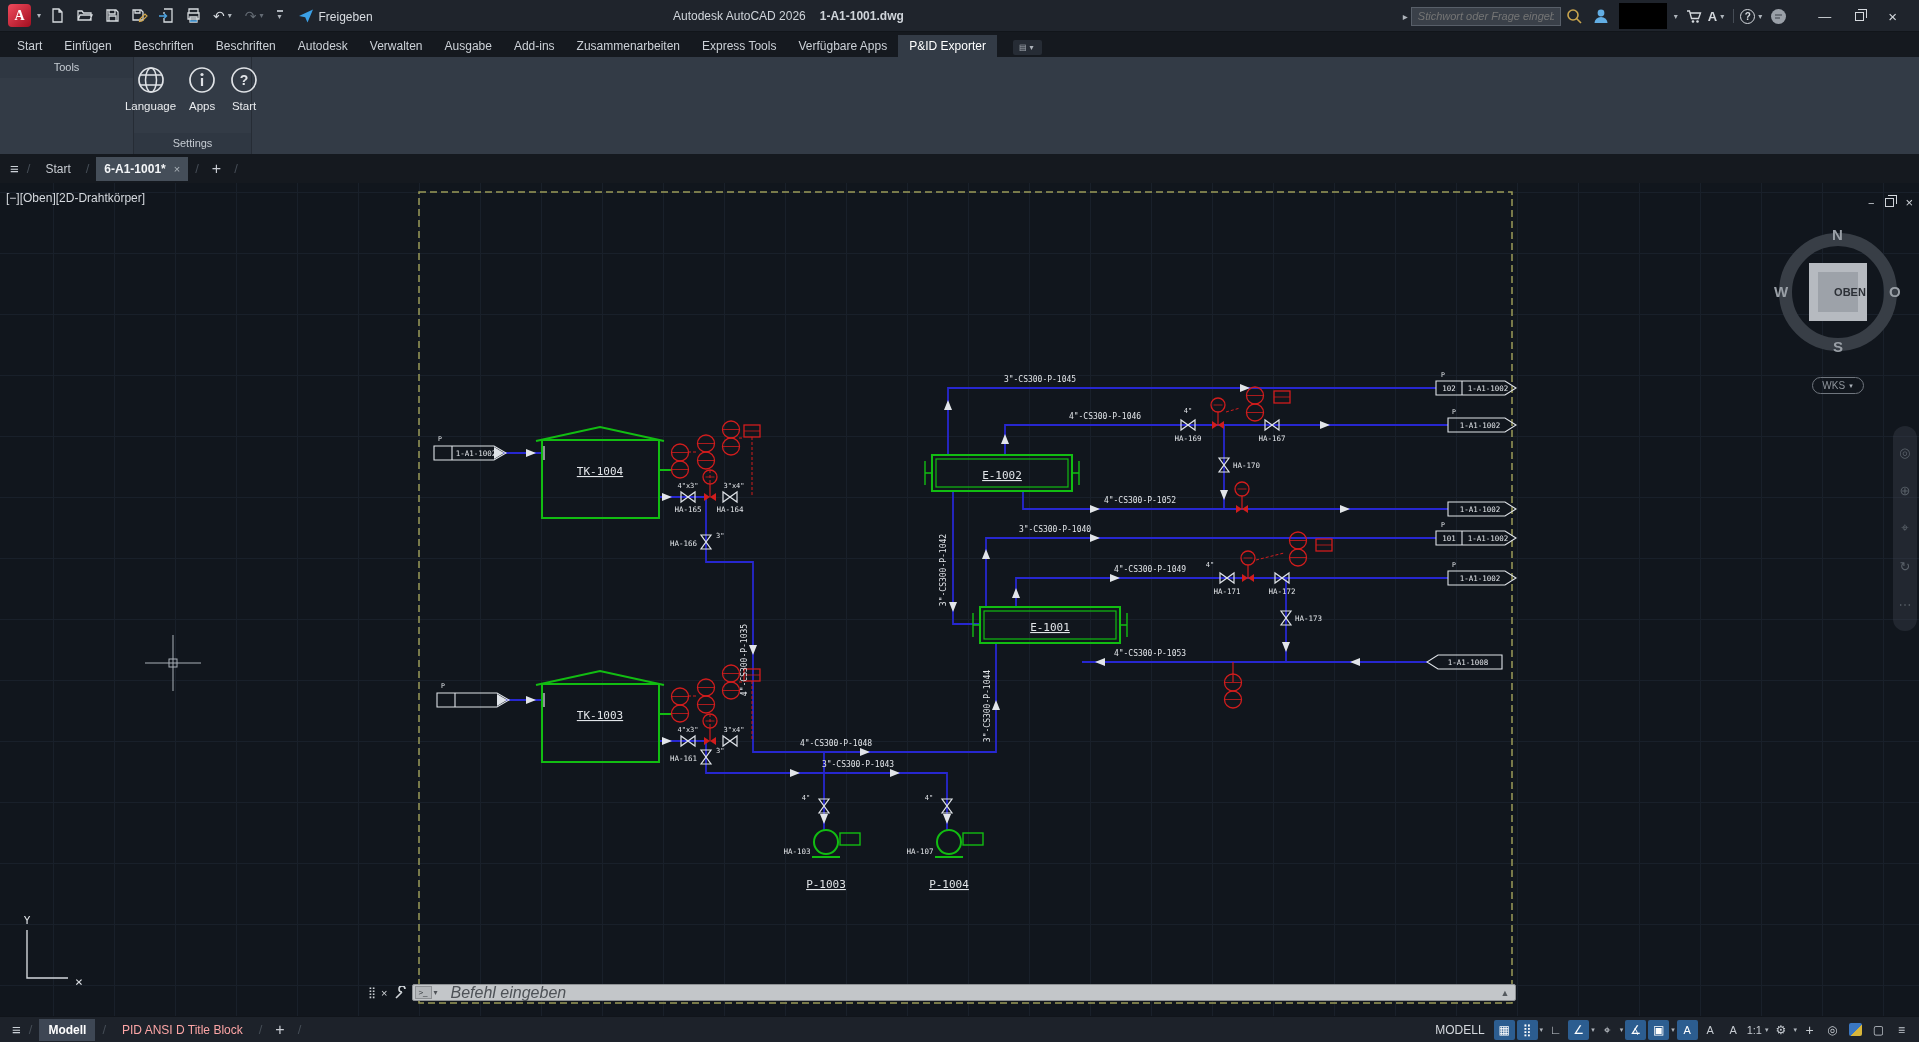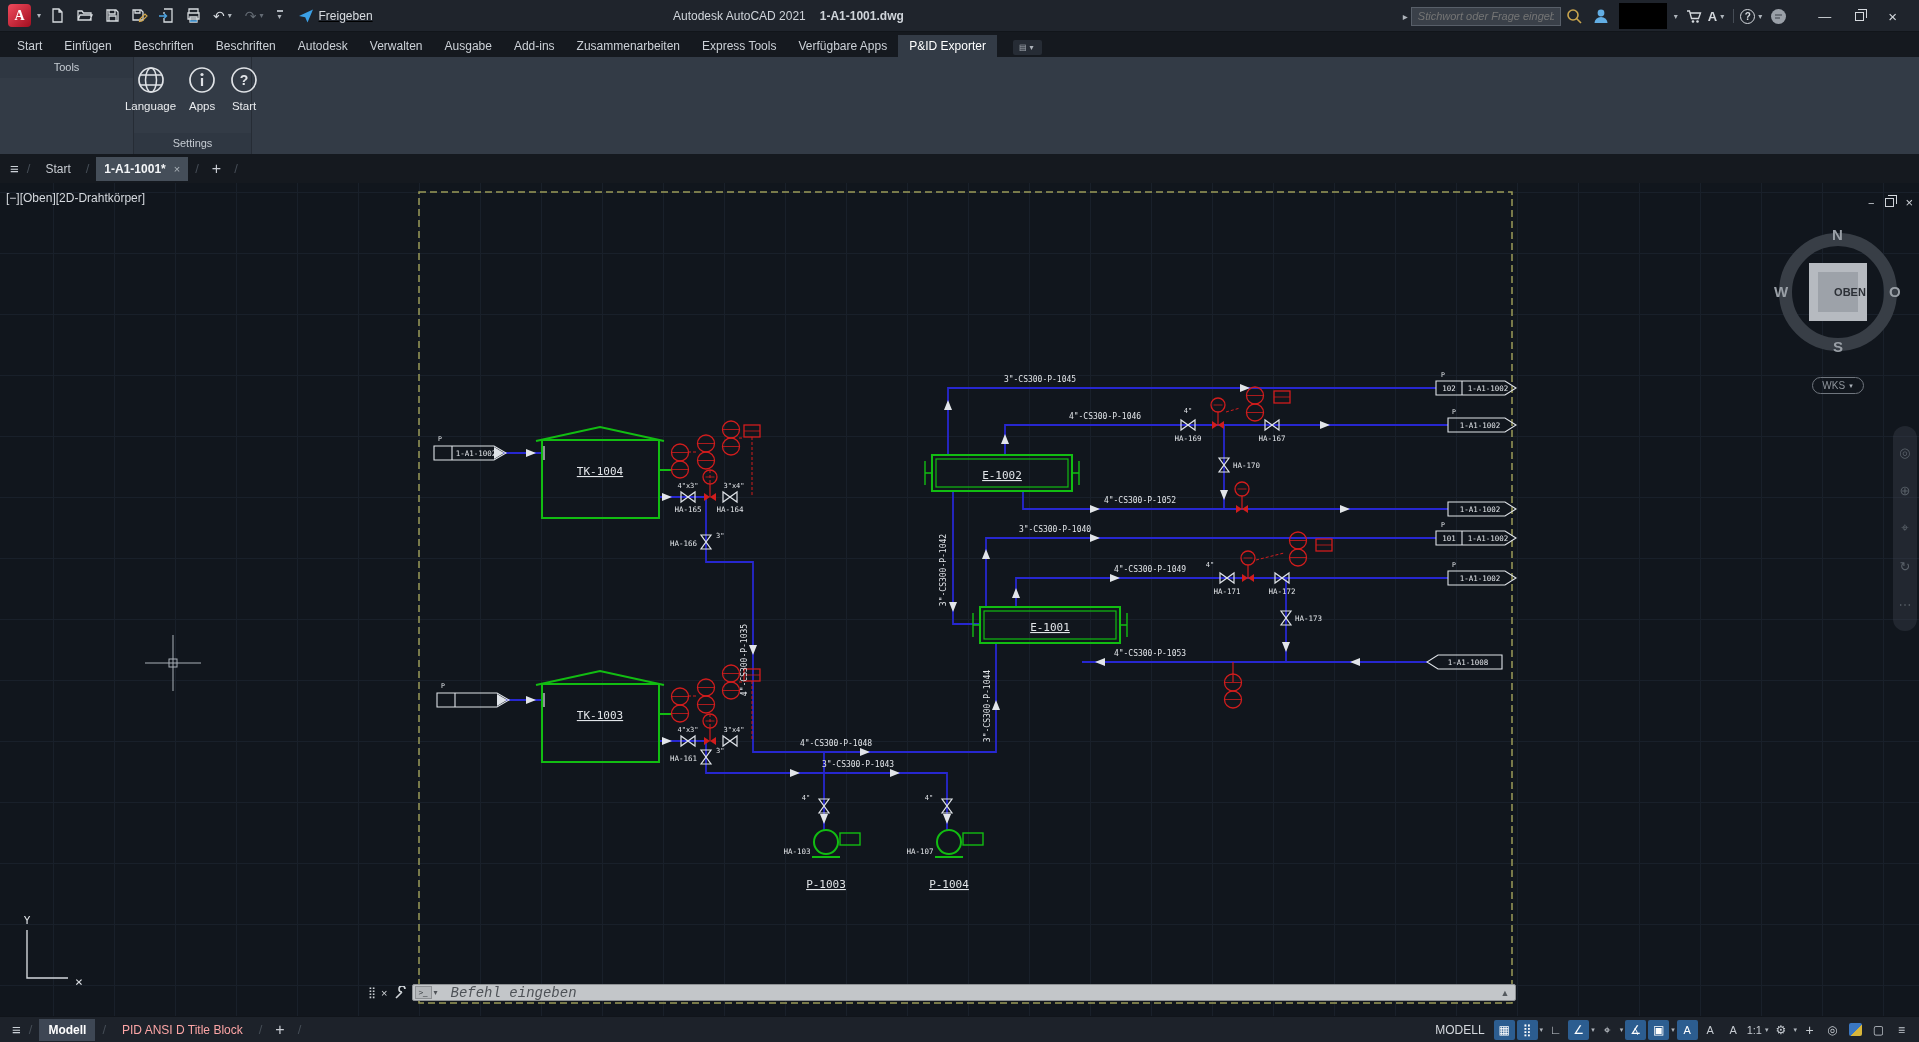--- a/index.html
+++ b/index.html
@@ -10,21 +10,21 @@
   .titlebar { height:32px; background:#1f242c; display:flex; align-items:center;
               position:relative; border-bottom:1px solid #11151a; }
   .qat { display:flex; align-items:center; g:6px; padding-left:8px; }
   .alogo { width:23px; height:23px; border-radius:4px; margin-right:3px;
            background:linear-gradient(135deg,#ef4b5d,#a30e20); color:#fff;
            font:bold 14px "Liberation Serif", serif; display:flex; align-items:center; justify-content:center; }
   .caret { color:#aeb4bb; font-size:8px; margin:0 3px; }
   .qic { margin:0 5px; display:flex; align-items:center; }
   .glyph { color:#d5d9de; font-size:14px; }
   .disabled { color:#646b74 !important; }
-  .share { display:flex; align-items:center; margin-left:10px;text-decoration:underline; }
+  .share { display:flex; align-items:flex-end; margin-left:10px; }
   .share-label { color:#d9dde2; font-size:12px; margin-left:5px; }
   .win-title { position:absolute; left:673px; top:0; height:32px; display:flex;
                align-items:center; color:#cfd4da; font-size:12px; }
   .win-title span { margin-right:14px; }
   .tb-right { position:absolute; right:0; top:0; height:32px; display:flex; align-items:center; padding-right:10px; }
   .search-box { width:150px; height:19px; background:#3a4049; border:1px solid #585f69;
                 color:#9aa1aa; font-size:11px; font-style:italic; padding:0 6px; outline:none; }
   .acct-redacted { width:48px; height:26px; background:#000; margin:0 4px; }
   .sep { width:1px; height:14px; background:#454c55; margin:0 6px; }
   .circ-q { width:15px; height:15px; border:1.4px solid #d5d9de; border-radius:50%;
@@ -80,21 +80,21 @@
               background:rgba(62,68,78,0.38); display:flex; flex-direction:column; align-items:center;
               justify-content:space-around; padding:8px 0; color:#596068; font-size:13px; }
   .cmdwrap { position:absolute; left:368px; top:801px; display:flex; align-items:center; }
   .grip { color:#c9cdd2; font-size:11px; margin-right:5px; }
   .cmd-x { color:#d2d6da; font-size:11px; margin-right:5px; }
   .cmdbar { width:1104px; height:17px; background:#c3c6c9; border:1px solid #8e9194; border-radius:2px;
             display:flex; align-items:center; position:relative; }
   .prompt-cell { width:17px; height:13px; background:#b4b7ba; border:1px solid #8e9194; margin-left:2px;
                  color:#2e3236; font-size:8px; display:flex; align-items:center; justify-content:center; }
   .cmd-caret { color:#4e5257; font-size:8px; margin:0 4px 0 2px; }
-  .cmd-text { color:#4e5257; font-size:14px; font-style:italic; font-family:Liberation Mono, monospace;padding-left:9px; }
+  .cmd-text { color:#4e5257; font-size:16px; font-style:italic; font-family:Liberation Sans, sans-serif;padding-left:9px; }
   .cmd-up { position:absolute; right:5px; color:#55595e; font-size:9px; }
 
   
   .statusbar { height:26px; background:#1d222a; border-top:1px solid #10141a; display:flex;
                align-items:center; position:relative; }
   .sb-left { display:flex; align-items:center; padding-left:12px; }
   .ltab { color:#fca5a5; font-size:12px; padding:4px 9px; }
   .ltab.active { background:#3e4754; color:#fff; font-weight:bold; }
   .sb-right { position:absolute; right:6px; display:flex; align-items:center; }
   .mode-label { color:#d4d8dd; font-size:12px; margin-right:8px; }
@@ -159,21 +159,21 @@
         <span class="caret" style="margin:0 1px;">▾</span>
       </span>
     <span class="share">
       <svg width="16" height="16">
           <path d="M1,8 L15,1.5 L9.5,14.5 L7.2,9.3 Z M7.2,9.3 L15,1.5" fill="#3ba0e6" stroke="none"></path>
         </svg>
       <span class="share-label">Freigeben</span>
     </span>
   </div>
   <div class="win-title">
-    <span>Autodesk AutoCAD 2021</span>
+    <span>Autodesk AutoCAD 2026</span>
     <span style="font-weight:bold">1-A1-1001.dwg</span>
   </div>
   <div class="tb-right">
     <span class="caret" style="font-size:10px;">▸</span>
     <input class="search-box" placeholder="Stichwort oder Frage eingeben" style="">
     <span class="qic">
       <svg width="16" height="16">
           <circle cx="7" cy="7" r="5" fill="none" stroke="#c9a54e" stroke-width="1.6"></circle>
           <path d="M10.5,10.5 L15,15" stroke="#c9a54e" stroke-width="1.6"></path>
         </svg>
@@ -263,21 +263,21 @@
   </div>
   <div style="flex:1"></div>
 </div>
 
 <div class="file-tabs">
   <span class="hamb">≡</span>
   <span class="ft-sep">/</span>
   <span class="ftab">Start</span>
   <span class="ft-sep">/</span>
   <span class="ftab active">
-    <span>1-A1-1001*</span>
+    <span>6-A1-1001*</span>
     <span class="close-x">×</span>
   </span>
   <span class="ft-sep">/</span>
   <span class="plus">+</span>
   <span class="ft-sep">/</span>
 </div>
 
 <div class="canvas">
 
   <svg width="1919" height="833" viewBox="0 183 1919 833">

